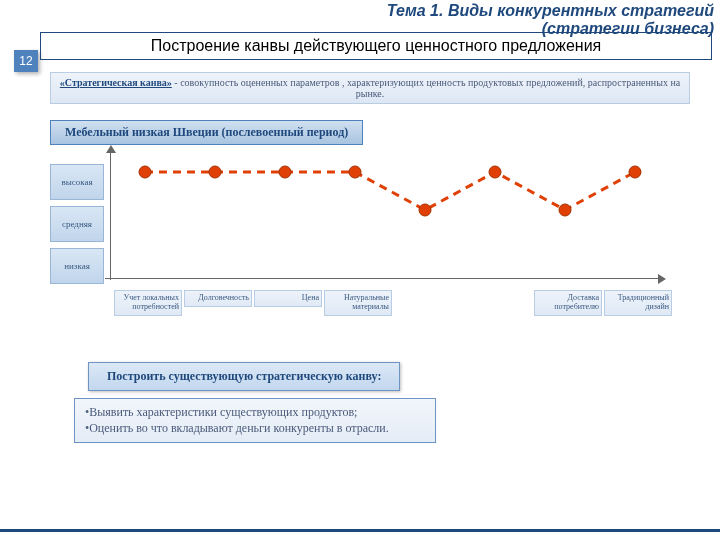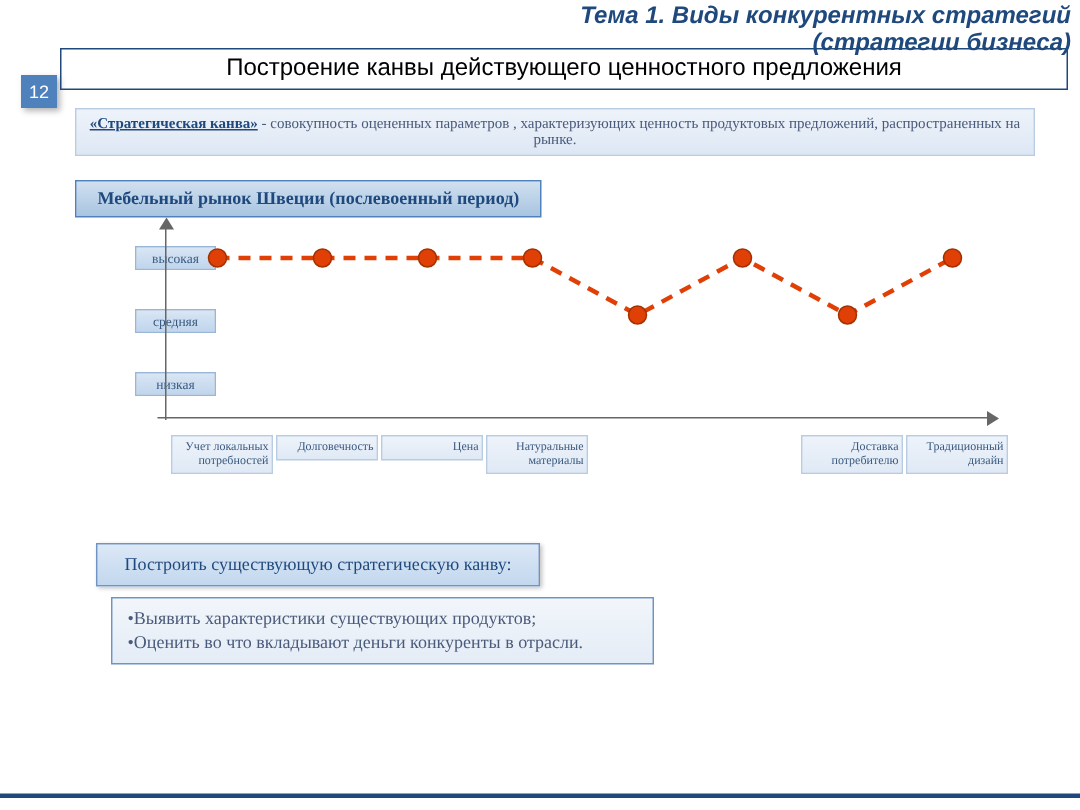--- a/index.html
+++ b/index.html
@@ -88,23 +88,22 @@
     height: 170px;
   }
   .y-label {
     position: absolute;
     left: 0;
     width: 48px;
     text-align: center;
     font-size: 9px;
     background: linear-gradient(#d9e6f4, #c0d5ec);
     border: 1px solid #9ab6d6;
-    padding: 2px 2px;
+    padding: 12px 2px;
     color: #3a5a80;
-    margin-left: 40px;
   }
   .axis-y {
     position: absolute;
     left: 60px;
     top: 0;
     width: 1px;
     height: 130px;
     background: #666;
   }
   .axis-x {
@@ -147,26 +146,26 @@
   }
   svg.lines {
     position: absolute;
     left: 0;
     top: 0;
     width: 620px;
     height: 130px;
   }
   .box-action {
     position: absolute;
-    left: 64px;
+    left: 88px;
     top: 362px;
     background: linear-gradient(#dce8f6,#c2d7ee);
     border: 1px solid #6f93c2;
     padding: 6px 18px;
-    font-weight: normal;
+    font-weight: bold;
     color: #1f497d;
     font-size: 12px;
     box-shadow: 1px 1px 3px rgba(0,0,0,0.25);
   }
   .bullets-box {
     position: absolute;
     left: 74px;
     top: 398px;
     width: 340px;
     border: 1px solid #6f93c2;
@@ -190,21 +189,21 @@
 
 <div class="slide-number">12</div>
 <div class="topic">Тема 1. Виды конкурентных стратегий (стратегии бизнеса)</div>
 
 <div class="title-box">Построение канвы действующего ценностного предложения</div>
 
 <div class="definition">
   <span class="term">«Стратегическая канва»</span><span> - совокупность оцененных параметров , характеризующих ценность продуктовых предложений, распространенных на рынке.</span>
 </div>
 
-<div class="subtitle-box">Мебельный рынок Швеции (послевоенный период)</div>
+<div class="subtitle-box">Мебельный низкая Швеции (послевоенный период)</div>
 
 <div class="chart-area">
   <div class="y-label" style="top:14px">высокая</div>
   <div class="y-label" style="top:56px">средняя</div>
   <div class="y-label" style="top:98px">низкая</div>
 
   <div class="axis-y"></div>
   <div class="arrow-y"></div>
   <div class="axis-x"></div>
   <div class="arrow-x"></div>

